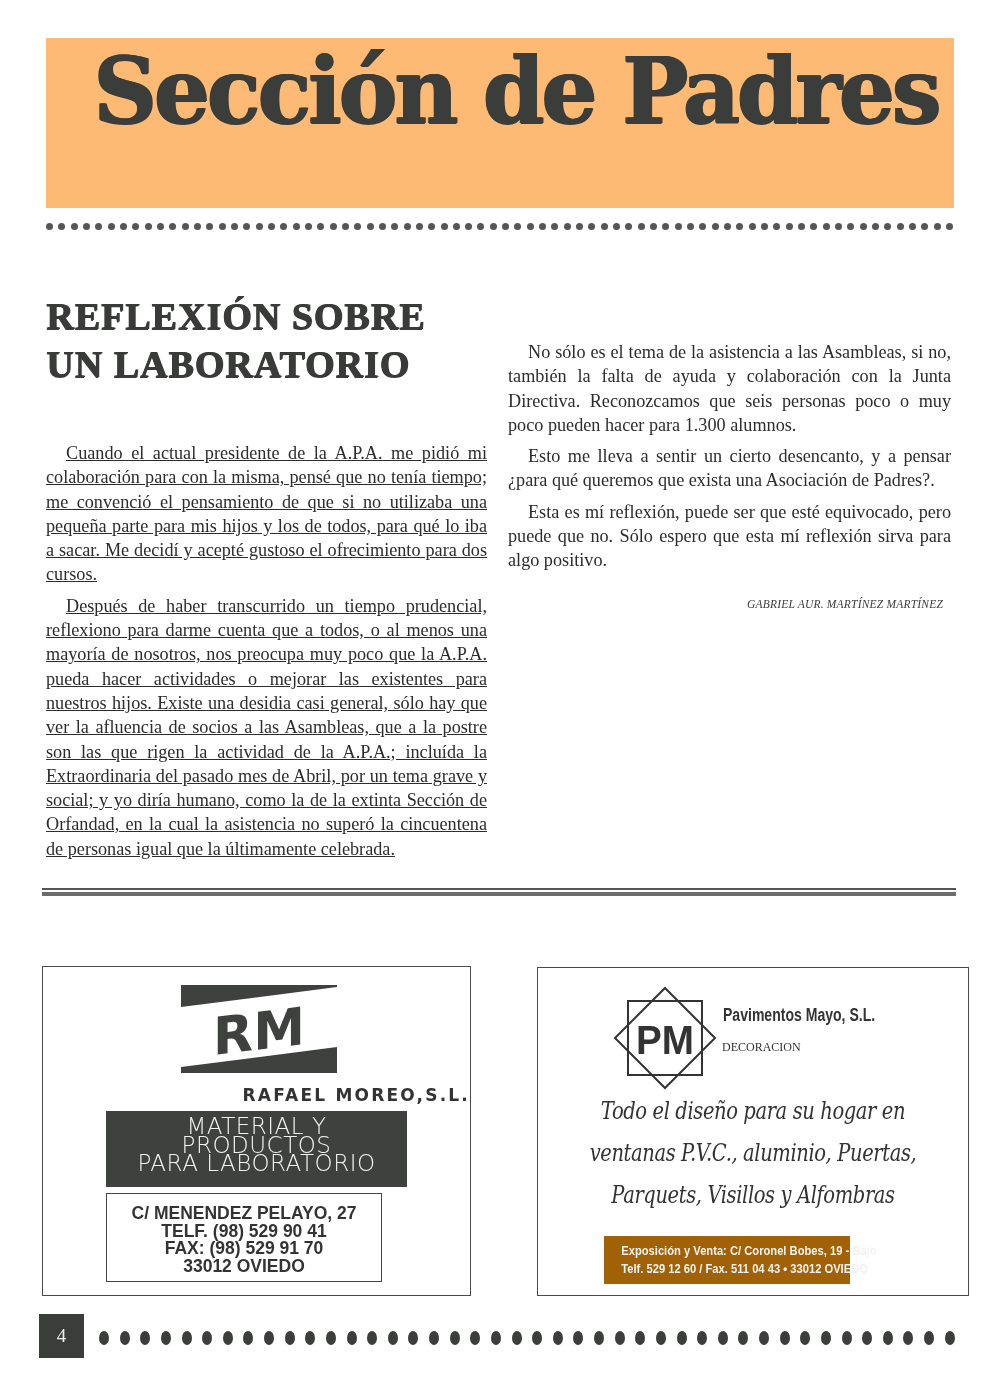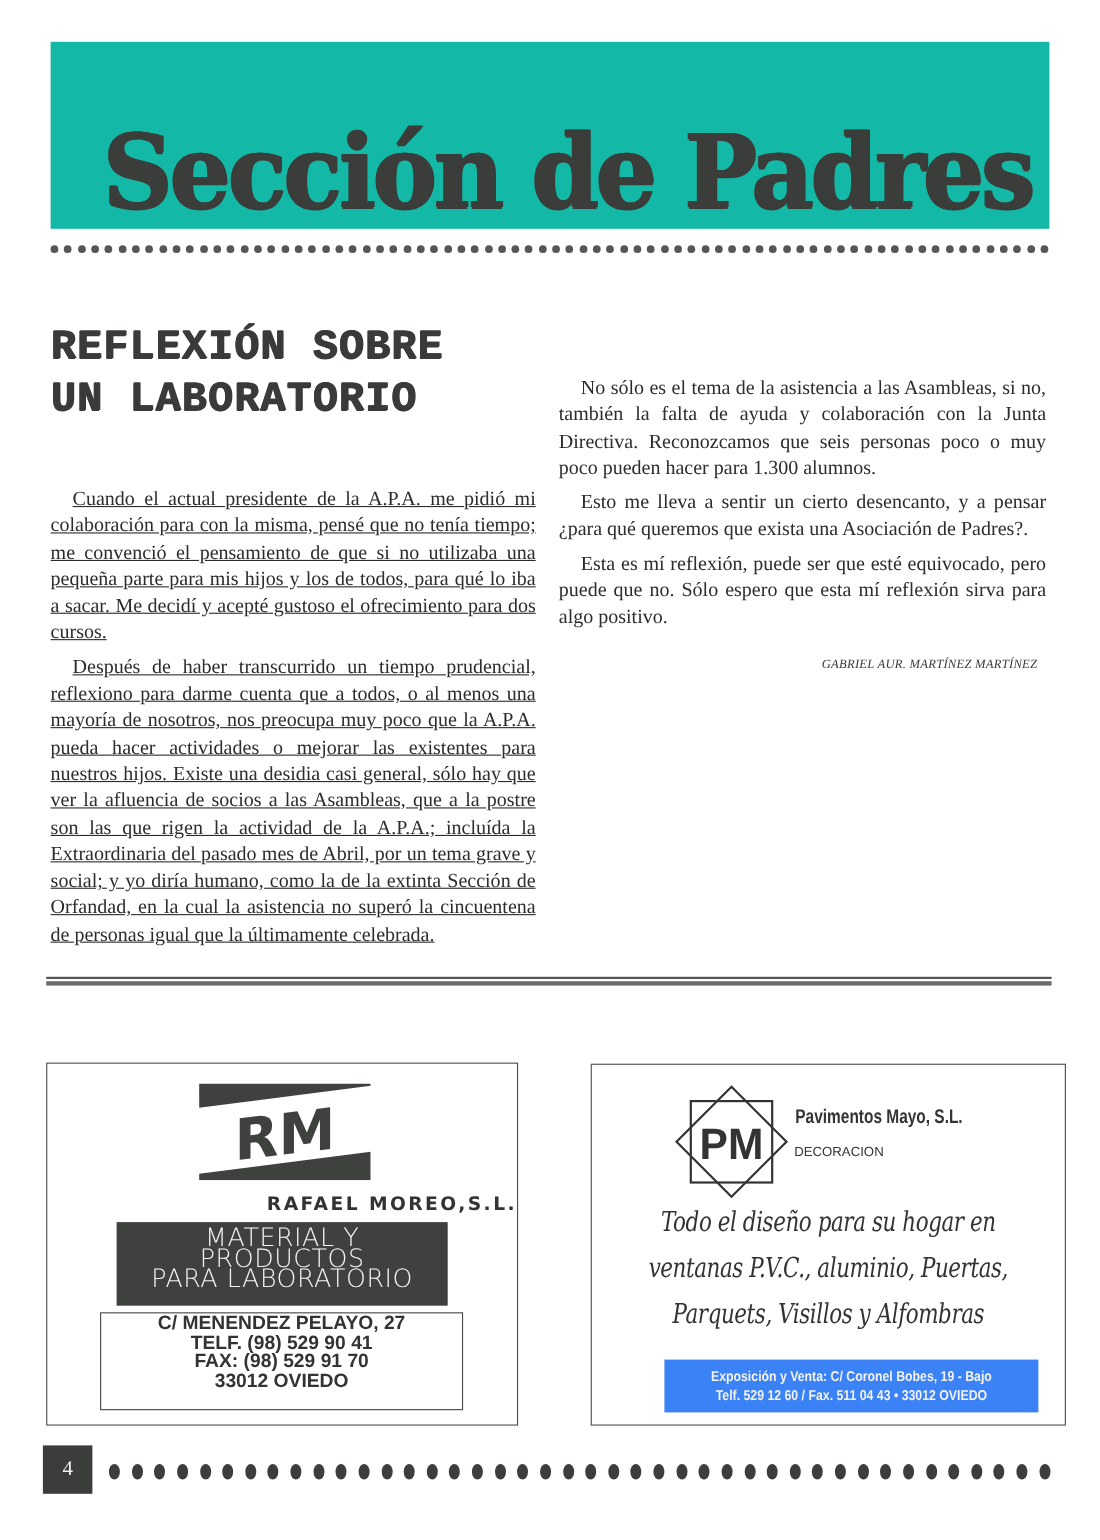--- a/index.html
+++ b/index.html
@@ -2,43 +2,43 @@
 <html><head>
 <meta charset="utf-8">
 <style>
   * { box-sizing: border-box; margin: 0; padding: 0; }
   html, body { width: 1000px; height: 1400px; background: #ffffff; overflow: hidden; }
   body { position: relative; font-family: "Liberation Serif", serif; color: #2a2a2a; }
 
   
   .banner {
     position: absolute; left: 46px; top: 38px; width: 908px; height: 170px;
-    background: #14b8a6;
-    display: flex; align-items: flex-end; justify-content: center; padding-left: 32px;
+    background: #fdba74;
+    display: flex; align-items: flex-start; justify-content: center; padding-left: 32px;
   }
   .banner-title {
     font-family: "DejaVu Serif", serif; font-weight: 900;
     font-size: 88px; letter-spacing: -3px; color: #3b3d3a;
     transform: scaleY(1.05);
     text-shadow: 1px 0 0 #3b3d3a, -1px 0 0 #3b3d3a, 0 1px 0 #3b3d3a;
     white-space: nowrap;
   }
 
   
   .dot-row { position: absolute; display: flex; justify-content: space-between; align-items: center; }
   .dot-row span { display: block; border-radius: 50%; background: #555755; }
   .dots-top { left: 46px; top: 221px; width: 908px; height: 10px; }
   .dots-top span { width: 7px; height: 7px; }
   .dots-bottom { left: 99px; top: 1331px; width: 856px; height: 14px; }
   .dots-bottom span { width: 10px; height: 14px; border-radius: 50%; background: #3c3e3c; }
 
   
   .article-title {
     position: absolute; left: 46px; top: 292px; width: 440px;
-    font-family: Liberation Mono, monospace; font-weight: 900;
+    font-family: Liberation Serif, serif; font-weight: 900;
     font-size: 38px; line-height: 48px; color: #393b39;
     letter-spacing: 1px;
     text-shadow: 1px 0 0 #393b39, 0 1px 0 #393b39;
   }
   .col { position: absolute; font-size: 18.2px; line-height: 24.3px; color: #2c2c2c; text-align: justify; margin-top: 44px; }
   .col-left { left: 46px; top: 397px; width: 441px; text-decoration: underline; }
   .col-right { left: 508px; top: 296px; width: 443px; }
   .col p { text-indent: 20px; margin-bottom: 7px; text-align-last: left; }
   .signature {
     position: absolute; left: 500px; top: 598px; width: 443px; text-align: right;
@@ -63,45 +63,45 @@
     letter-spacing: 2.2px; color: #333;
   }
   .rm-dark {
     position: absolute; left: 63px; top: 144px; width: 301px; height: 76px;
     background: #3f413f; color: #f2f2f2; text-align: center;
     font-family: "DejaVu Sans", sans-serif; font-size: 23px; line-height: 18.5px;
     padding-top: 6px; font-weight: 300;
   }
   .rm-dark div { letter-spacing: 0.5px; }
   .rm-addr {
-    position: absolute; left: 48px; top: 226px; width: 330px; height: 89px;
+    position: absolute; left: 63px; top: 226px; width: 276px; height: 89px;
     border: 1.5px solid #444; text-align: center;
     font-family: "Liberation Sans", sans-serif; font-weight: 700; font-size: 17.5px;
-    line-height: 17.5px; color: #333; 
+    line-height: 17.5px; color: #333; padding-top: 11px;
   }
 
   
   .pm-logo { position: absolute; left: 75px; top: 18px; width: 104px; height: 104px; }
   .pm-name {
     position: absolute; left: 185px; top: 37px;
     font-family: "Liberation Sans", sans-serif; font-weight: 700; font-size: 18px;
     transform: scaleX(0.78); transform-origin: left center; color: #333; white-space: nowrap;
   }
   .pm-sub {
     position: absolute; left: 184px; top: 72px;
-    font-family: Liberation Sans, sans-serif; font-size: 12px; color: #333;
+    font-family: Liberation Serif, serif; font-size: 12px; color: #333;
   }
   .pm-slogan {
     position: absolute; left: 0; top: 122px; width: 100%; text-align: center;
     font-family: "DejaVu Serif", serif; font-style: italic; font-size: 25px; line-height: 42px;
     color: #333; transform: scaleX(0.78); transform-origin: center top; letter-spacing: -0.5px;
   }
   .pm-dark {
-    position: absolute; left: 66px; top: 268px; width: 340px; height: 48px;
-    background: #3b82f6; color: #f2f2f2; text-align: center;
+    position: absolute; left: 66px; top: 268px; width: 246px; height: 48px;
+    background: #a16207; color: #f2f2f2; text-align: center;
     font-family: "Liberation Sans", sans-serif; font-weight: 700; font-size: 13px; line-height: 18px;
     padding-top: 6px;
   }
   .pm-dark div { transform: scaleX(0.86); transform-origin: center; white-space: nowrap; }
 
   
   .page-num {
     position: absolute; left: 39px; top: 1314px; width: 45px; height: 44px;
     background: #3a3d3a; color: #f0f0f0; text-align: center;
     font-family: "Liberation Serif", serif; font-size: 19px; line-height: 44px;

